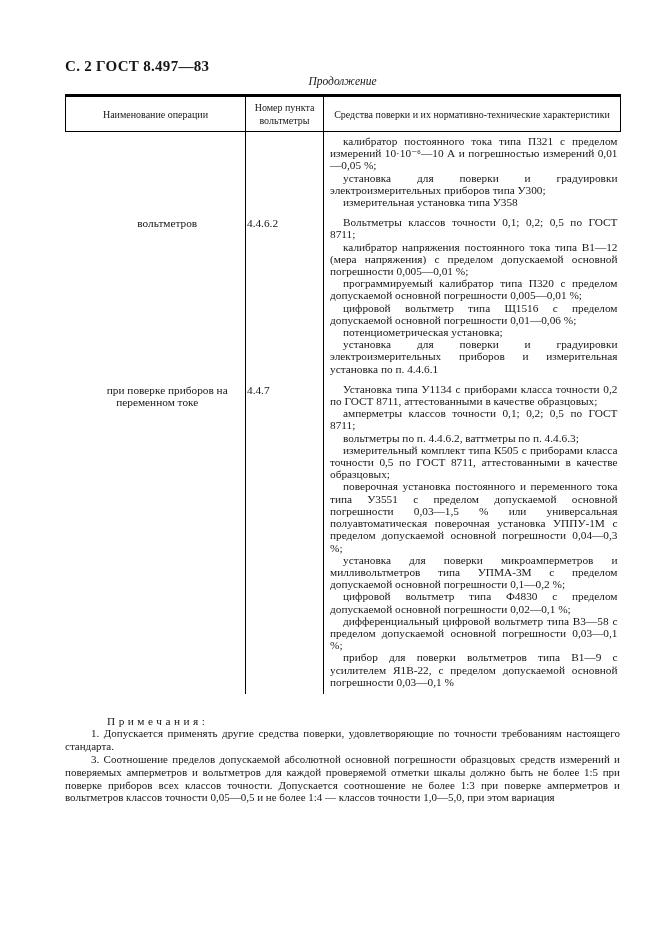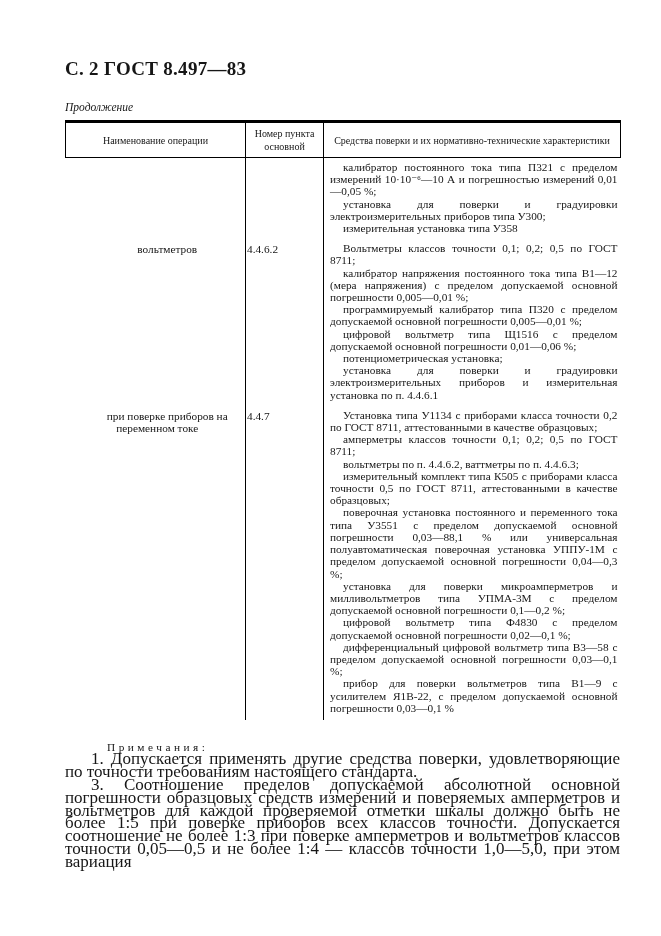--- a/index.html
+++ b/index.html
@@ -12,27 +12,26 @@
     height: 936px;
     overflow: hidden;
     font-family: "Liberation Serif", "DejaVu Serif", serif;
     color: #161616;
   }
   .sheet { position: absolute; inset: 0; background: #fff; }
   .content { margin-left: 65px; width: 555px; }
 
   .page-title {
     padding-top: 58px;
-    font-size: 19px;
+    font-size: 15px;
     font-weight: bold;
     letter-spacing: 0.3px;
   }
   .continuation {
-    margin-top: 21px;
-    text-align: left;
+    text-align: center;
     font-style: italic;
     font-size: 11.5px;
   }
 
   table.gost-table {
     margin-top: 7px;
     width: 555px;
     border-collapse: collapse;
     table-layout: fixed;
   }
@@ -79,21 +78,21 @@
 
   .notes { margin-top: 21px; width: 555px; }
   .notes-label {
     margin: 0;
     font-size: 11.3px;
     letter-spacing: 3.5px;
     text-indent: 42px;
   }
   .note {
     margin: 0;
-    font-size: 17px;
+    font-size: 11px;
     line-height: 12.9px;
     text-align: justify;
     text-indent: 26px;
   }
 </style>
 </head>
 <body>
 
 <div class="sheet">
   <div class="content">
@@ -104,21 +103,21 @@
 
     <table class="gost-table">
       <colgroup>
           <col class="c1">
           <col class="c2">
           <col class="c3">
         </colgroup>
       <thead>
         <tr>
           <th>Наименование операции</th>
-          <th>Номер пункта основной</th>
+          <th>Номер пункта вольтметры</th>
           <th>Средства поверки и их нормативно-технические характеристики</th>
         </tr>
       </thead>
       <tbody>
 
         <tr class="first">
           <td class="col-op"></td>
           <td class="col-num"></td>
           <td class="col-means">
             <p class="mean">калибратор постоянного тока типа П321 с пределом измерений 10·10⁻⁶—10 А и погрешностью измерений 0,01—0,05 %;</p>
@@ -150,21 +149,21 @@
             <p class="op">при поверке приборов на переменном токе</p>
           </td>
           <td class="col-num">
             <span>4.4.7</span>
           </td>
           <td class="col-means">
             <p class="mean">Установка типа У1134 с приборами класса точности 0,2 по ГОСТ 8711, аттестованными в качестве образцовых;</p>
             <p class="mean">амперметры классов точности 0,1; 0,2; 0,5 по ГОСТ 8711;</p>
             <p class="mean">вольтметры по п. 4.4.6.2, ваттметры по п. 4.4.6.3;</p>
             <p class="mean">измерительный комплект типа К505 с приборами класса точности 0,5 по ГОСТ 8711, аттестованными в качестве образцовых;</p>
-            <p class="mean">поверочная установка постоянного и переменного тока типа У3551 с пределом допускаемой основной погрешности 0,03—88,1 % или универсальная полуавтоматическая поверочная установка УППУ-1М с пределом допускаемой основной погрешности 0,04—0,3 %;</p>
+            <p class="mean">поверочная установка постоянного и переменного тока типа У3551 с пределом допускаемой основной погрешности 0,03—1,5 % или универсальная полуавтоматическая поверочная установка УППУ-1М с пределом допускаемой основной погрешности 0,04—0,3 %;</p>
             <p class="mean">установка для поверки микроамперметров и милливольтметров типа УПМА-3М с пределом допускаемой основной погрешности 0,1—0,2 %;</p>
             <p class="mean">цифровой вольтметр типа Ф4830 с пределом допускаемой основной погрешности 0,02—0,1 %;</p>
             <p class="mean">дифференциальный цифровой вольтметр типа В3—58 с пределом допускаемой основной погрешности 0,03—0,1 %;</p>
             <p class="mean">прибор для поверки вольтметров типа В1—9 с усилителем Я1В-22, с пределом допускаемой основной погрешности 0,03—0,1 %</p>
           </td>
         </tr>
 
       </tbody>
     </table>
 

